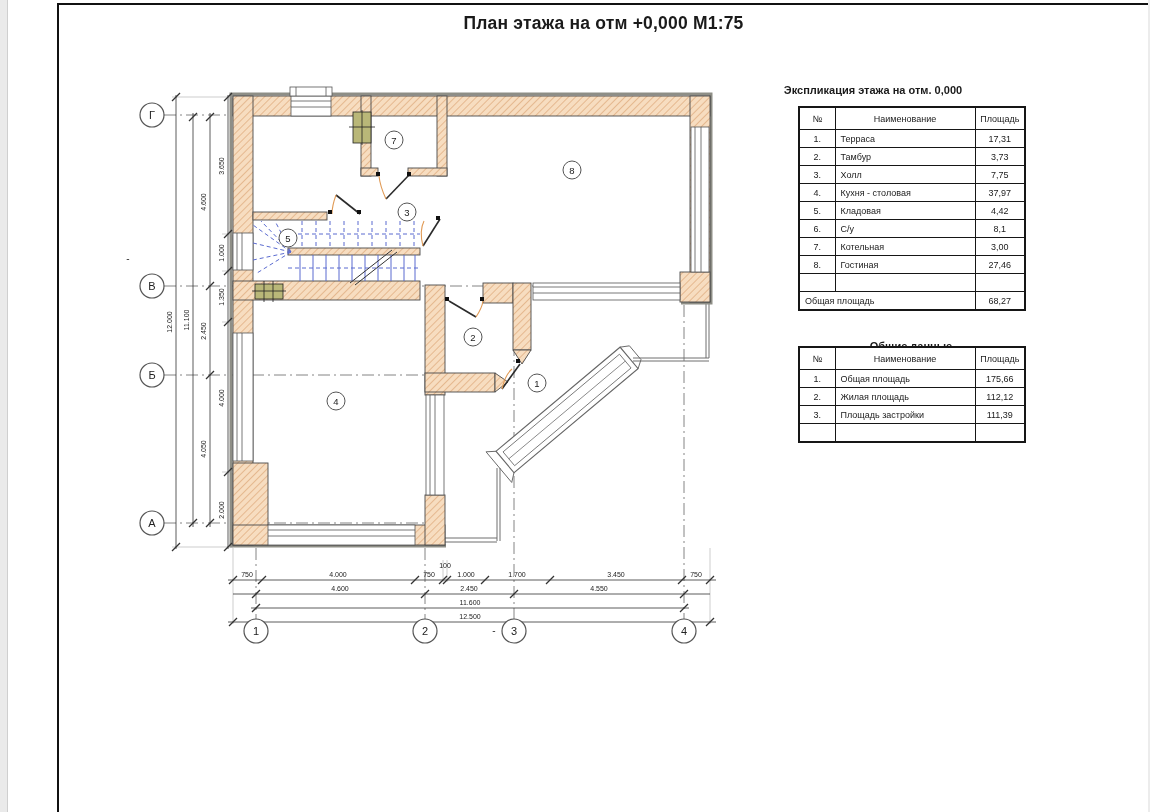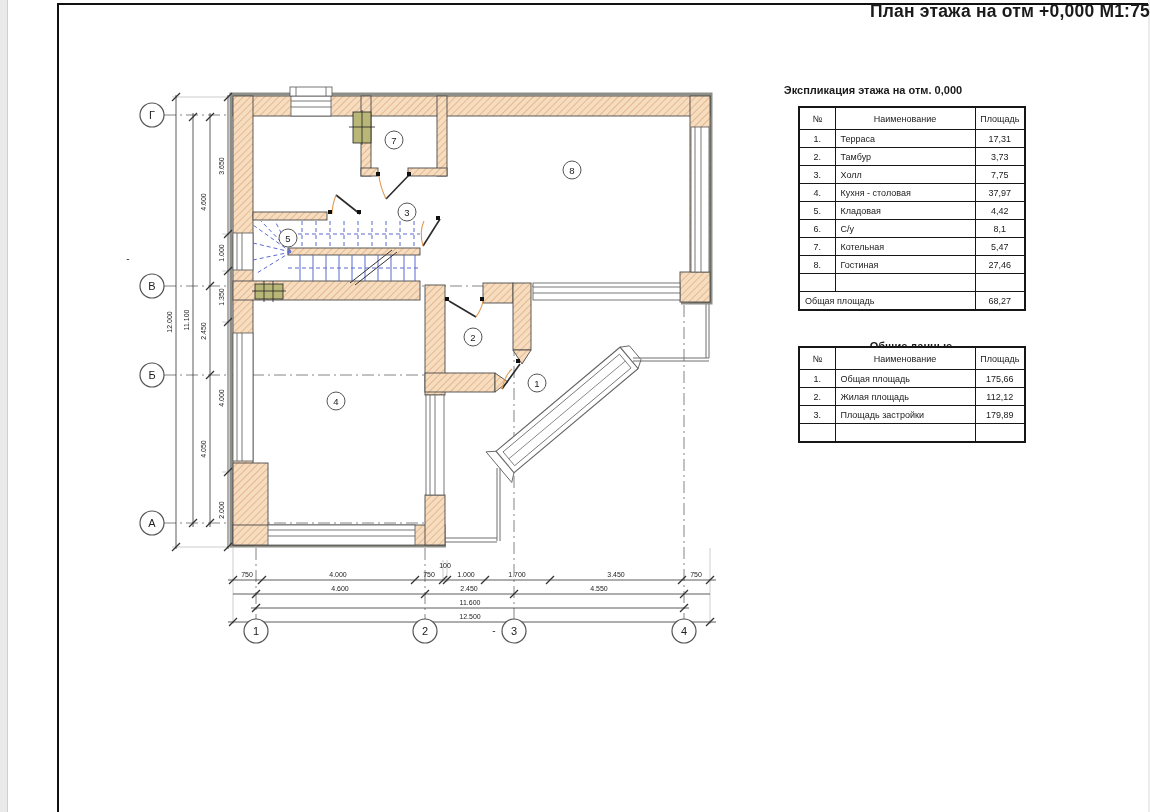--- a/index.html
+++ b/index.html
@@ -2,21 +2,21 @@
 <html><head>
 <meta charset="utf-8">
 <style>
   html,body{margin:0;padding:0;background:#fff;}
   #sheet{position:relative;width:1150px;height:812px;background:#fff;overflow:hidden;
          font-family:"Liberation Sans",sans-serif;color:#1a1a1a;}
   .edge-strip{position:absolute;left:0;top:0;width:7px;height:812px;background:#eaeaea;border-right:1px solid #cfcfcf;}
   .frame-top{position:absolute;left:57px;top:3px;right:0;height:2px;background:#111;}
   .frame-left{position:absolute;left:57px;top:3px;width:2px;bottom:0;background:#111;}
   .edge-right{position:absolute;right:0;top:0;width:2px;height:812px;background:#ececec;}
-  .sheet-title{position:absolute;left:57px;top:1px;width:1093px;text-align:right;
+  .sheet-title{position:absolute;left:57px;top:13px;width:1093px;text-align:center;
                font-size:17.5px;font-weight:bold;letter-spacing:.2px;}
   svg text{font-family:"Liberation Sans",sans-serif;}
   .tbl-title{position:absolute;width:226px;text-align:center;font-size:11px;font-weight:bold;}
   table.tbl{position:absolute;border-collapse:collapse;table-layout:fixed;
             font-size:9px;background:#fff;border:2.2px solid #161616;}
   table.tbl td{border:1.4px solid #161616;height:17px;padding:0 4px;overflow:hidden;white-space:nowrap;}
   table.tbl td.c{text-align:center;}
   table.tbl td.l{text-align:left;padding-left:5px;}
   table.tbl tr.hdr td{height:21px;text-align:center;}
   col.c-num{width:36px;}col.c-name{width:140px;}col.c-area{width:50px;}
@@ -374,21 +374,21 @@
           <td class="c">4,42</td>
         </tr>
     <tr>
           <td class="c">6.</td>
           <td class="l">С/у</td>
           <td class="c">8,1</td>
         </tr>
     <tr>
           <td class="c">7.</td>
           <td class="l">Котельная</td>
-          <td class="c">5,47</td>
+          <td class="c">3,00</td>
         </tr>
     <tr>
           <td class="c">8.</td>
           <td class="l">Гостиная</td>
           <td class="c">27,46</td>
         </tr>
     <tr>
           <td class="c"></td>
           <td class="l"></td>
           <td class="c"></td>
@@ -419,21 +419,21 @@
           <td class="c">175,66</td>
         </tr>
     <tr>
           <td class="c">2.</td>
           <td class="l">Жилая площадь</td>
           <td class="c">112,12</td>
         </tr>
     <tr>
           <td class="c">3.</td>
           <td class="l">Площадь застройки</td>
-          <td class="c">179,89</td>
+          <td class="c">111,39</td>
         </tr>
     <tr>
           <td class="c"></td>
           <td class="l"></td>
           <td class="c"></td>
         </tr>
   </tbody>
     </table>
 </div>
 

